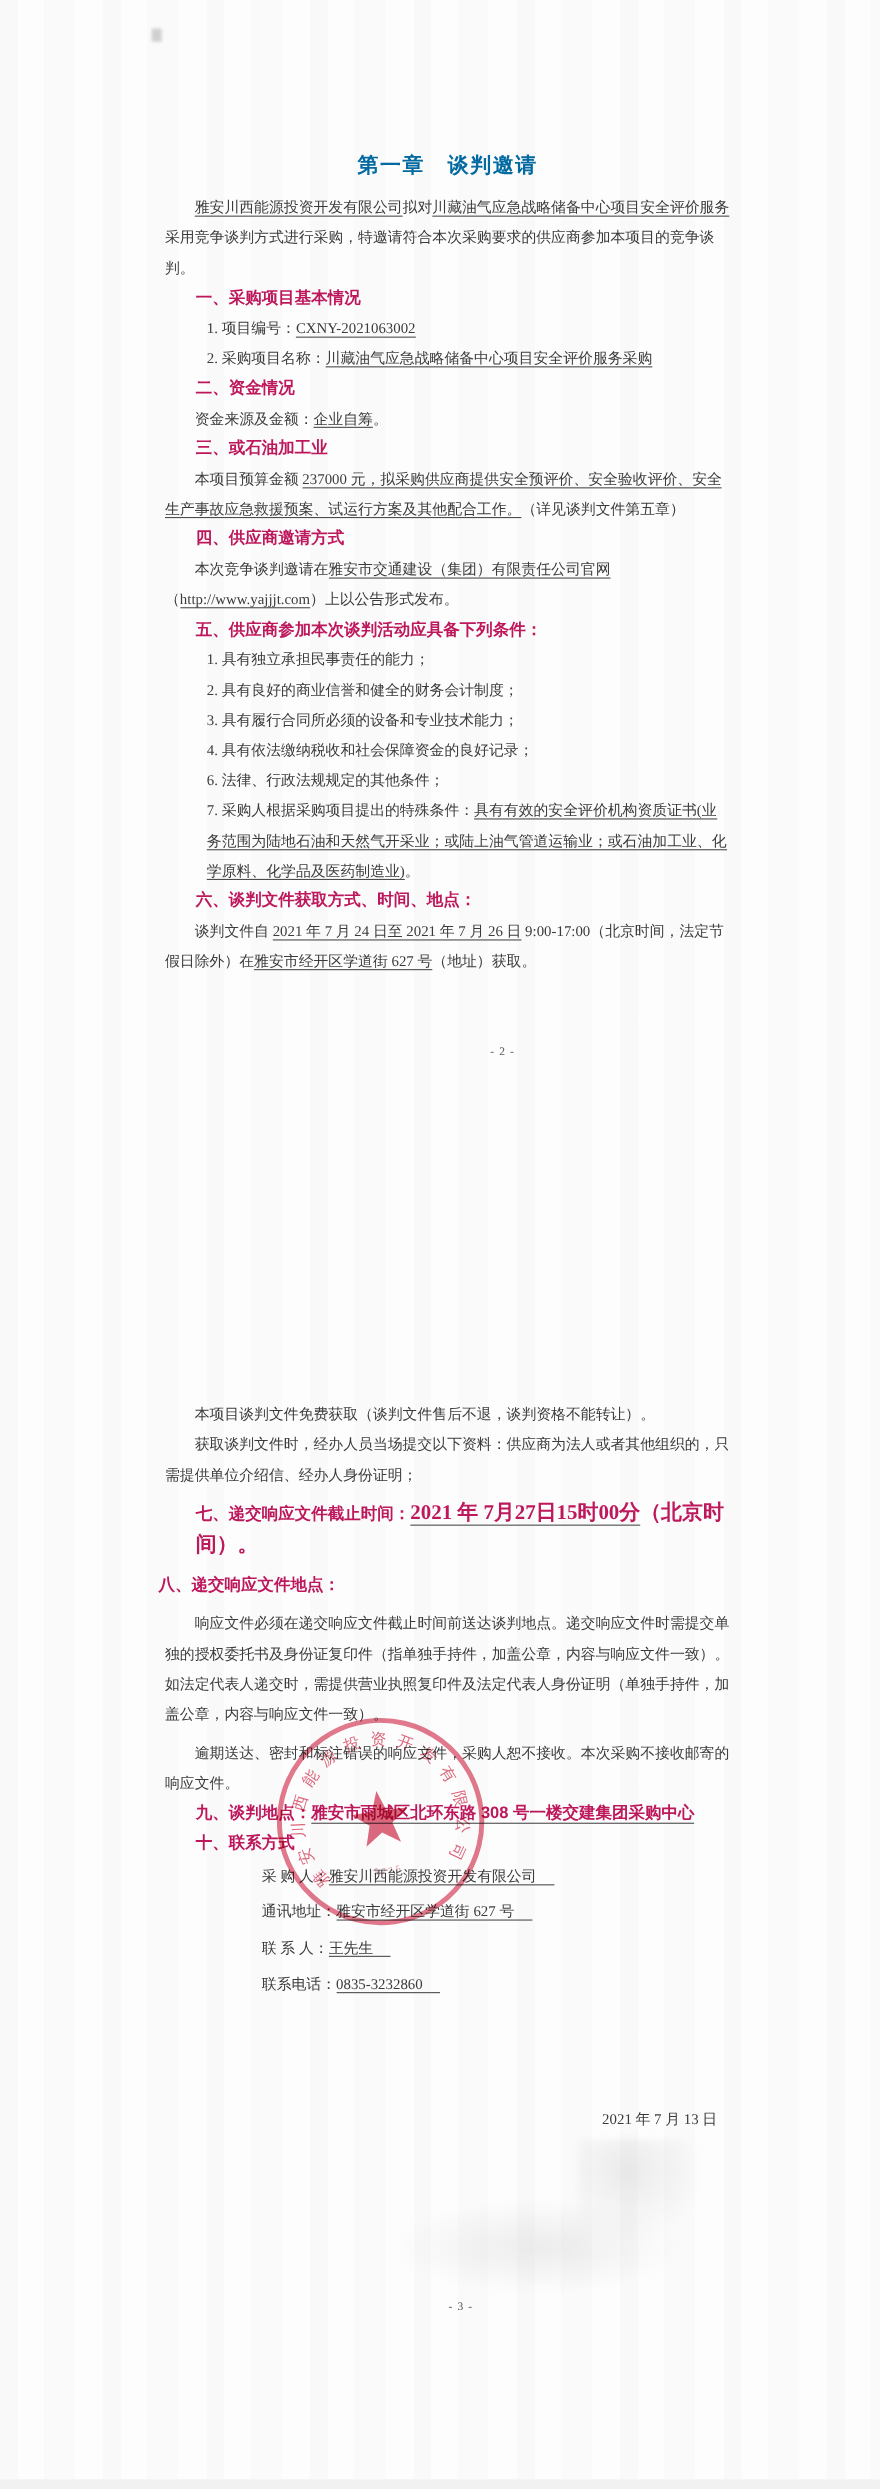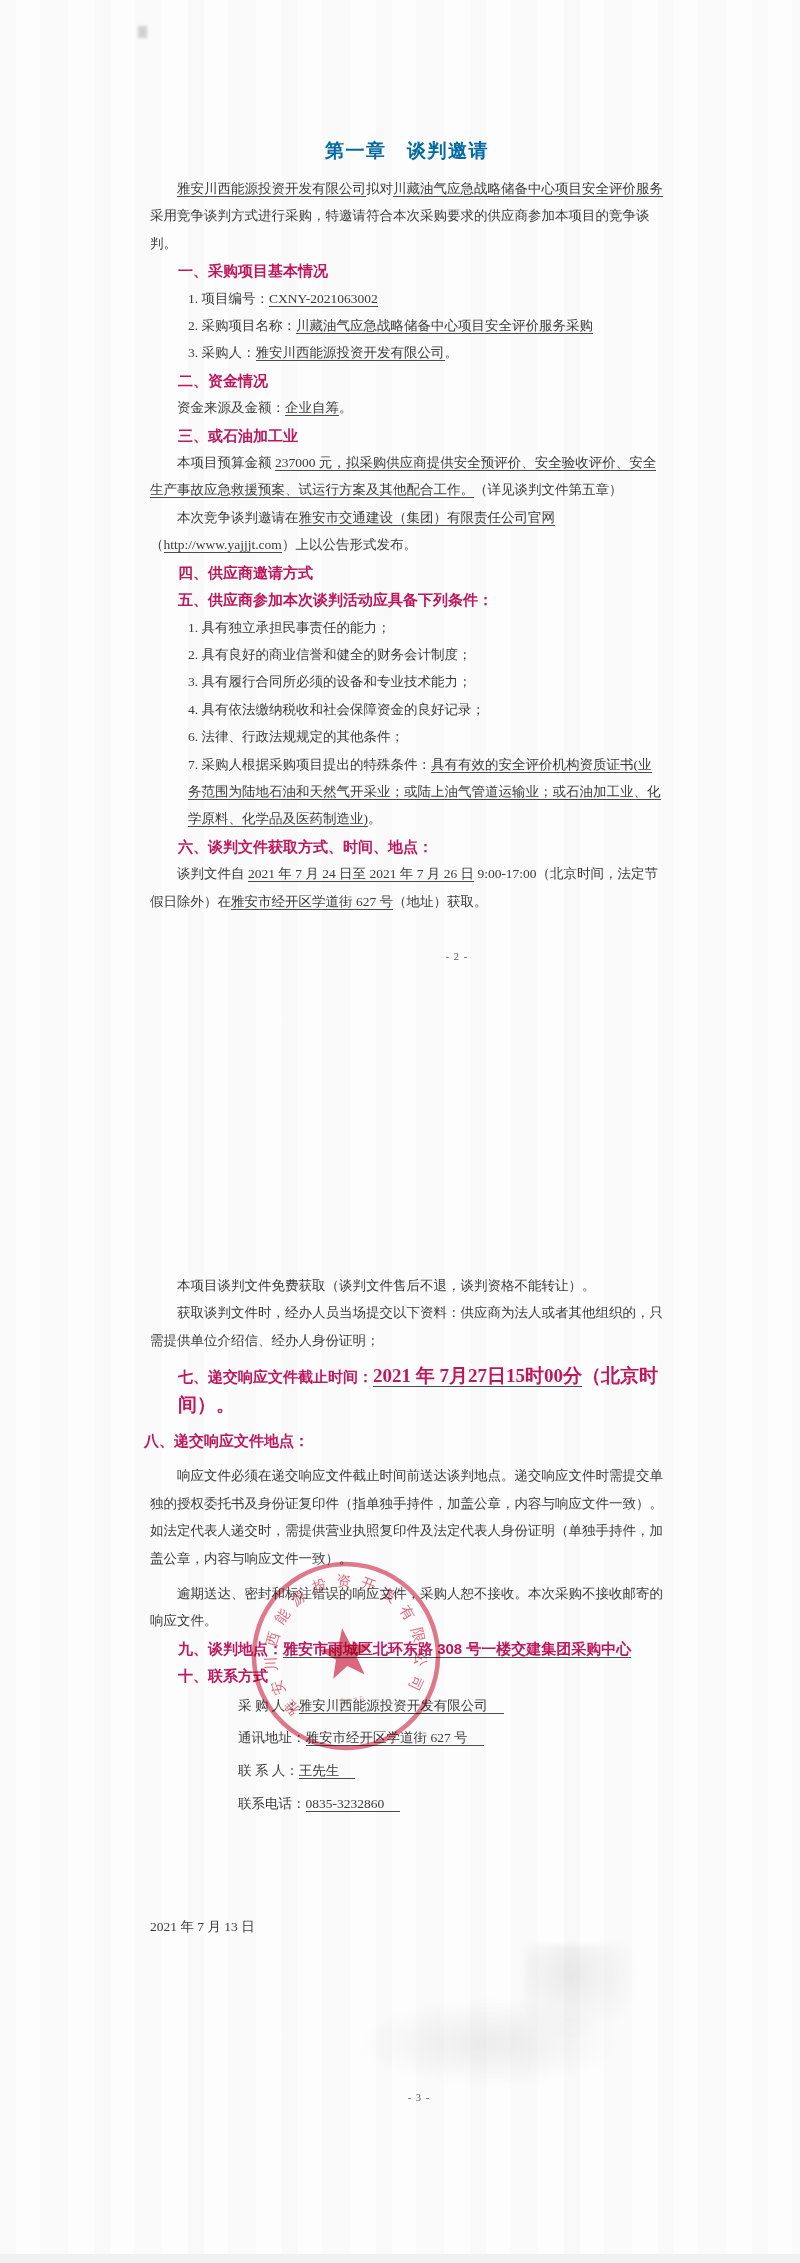--- a/index.html
+++ b/index.html
@@ -29,21 +29,21 @@
     font-family:"Liberation Sans","DejaVu Sans",sans-serif;
     font-weight:700;font-size:15px;color:#be185d;
     margin-left:28px;line-height:27.4px;
   }
   .h.flush{margin-left:-6px;}
   .h .n{font-weight:700;font-size:19px;font-family:"Liberation Serif","DejaVu Serif",serif;}
   .contact{margin-left:88px;line-height:32.8px;}
   .contact .u{padding-right:16px;}
   .u{border-bottom:1px solid #4c4c4c;}
   .sp{margin-top:8px;}
-  .date-line{text-align:left;margin-top:92px;padding-right:12px;font-size:13.5px;color:#3b3b3b;}
+  .date-line{text-align:right;margin-top:92px;padding-right:12px;font-size:13.5px;color:#3b3b3b;}
   .pageno{position:absolute;left:0;right:0;text-align:center;font-size:10.5px;color:#555;letter-spacing:1px;}
   #pn2{top:951px;transform:translateX(57px);}
   #pn3{top:2092px;transform:translateX(19px);}
   .seal{
     position:absolute;left:246px;top:1556px;width:200px;height:200px;
     transform:rotate(-8deg);mix-blend-mode:multiply;opacity:.85;
   }
   .smudge{position:absolute;filter:blur(3px);}
   #smudge1{left:525px;top:1945px;width:115px;height:95px;
     background:radial-gradient(ellipse at 40% 30%, rgba(168,168,174,.22), rgba(168,168,174,0) 70%);}
@@ -58,27 +58,26 @@
 
 <div id="speck"></div>
 
 <div class="page" id="page1">
   <div class="title">第一章　谈判邀请</div>
   <div>
       <div class="blk para"><span class="u ">雅安川西能源投资开发有限公司</span><span class="">拟对</span><span class="u ">川藏油气应急战略储备中心项目安全评价服务</span><span class="">采用竞争谈判方式进行采购，特邀请符合本次采购要求的供应商参加本项目的竞争谈判。</span></div>
       <div class="blk h"><span class="">一、采购项目基本情况</span></div>
       <div class="blk item"><span class="">1. 项目编号：</span><span class="u ">CXNY-2021063002</span></div>
       <div class="blk item"><span class="">2. 采购项目名称：</span><span class="u ">川藏油气应急战略储备中心项目安全评价服务采购</span></div>
-      <div class="blk item"><span class="">3. 采购人：</span><span class="u ">雅安川西能源投资开发有限公司</span><span class="">。</span></div>
       <div class="blk h"><span class="">二、资金情况</span></div>
       <div class="blk para"><span class="">资金来源及金额：</span><span class="u ">企业自筹</span><span class="">。</span></div>
       <div class="blk h"><span class="">三、或石油加工业</span></div>
       <div class="blk para"><span class="">本项目预算金额 </span><span class="u ">237000 元</span><span class="u ">，</span><span class="u ">拟采购供应商提供安全预评价、安全验收评价、安全生产事故应急救援预案、试运行方案及其他配合工作。</span><span class="">（详见谈判文件第五章）</span></div>
+      <div class="blk h"><span class="">四、供应商邀请方式</span></div>
       <div class="blk para"><span class="">本次竞争谈判邀请在</span><span class="u ">雅安市交通建设（集团）有限责任公司官网</span><span class="">（</span><span class="u ">http://www.yajjjt.com</span><span class="">）上以公告形式发布。</span></div>
-      <div class="blk h"><span class="">四、供应商邀请方式</span></div>
       <div class="blk h"><span class="">五、供应商参加本次谈判活动应具备下列条件：</span></div>
       <div class="blk item"><span class="">1. 具有独立承担民事责任的能力；</span></div>
       <div class="blk item"><span class="">2. 具有良好的商业信誉和健全的财务会计制度；</span></div>
       <div class="blk item"><span class="">3. 具有履行合同所必须的设备和专业技术能力；</span></div>
       <div class="blk item"><span class="">4. 具有依法缴纳税收和社会保障资金的良好记录；</span></div>
       <div class="blk item"><span class="">6. 法律、行政法规规定的其他条件；</span></div>
       <div class="blk item"><span class="">7. 采购人根据采购项目提出的特殊条件：</span><span class="u ">具有有效的安全评价机构资质证书(业务范围为陆地石油和天然气开采业；或陆上油气管道运输业；或石油加工业、化学原料、化学品及医药制造业)</span><span class="">。</span></div>
       <div class="blk h"><span class="">六、谈判文件获取方式、时间、地点：</span></div>
       <div class="blk para"><span class="">谈判文件自 </span><span class="u ">2021 年 7 月 24 日至 2021 年 7 月 26 日</span><span class=""> 9:00-17:00（北京时间，法定节假日除外）在</span><span class="u ">雅安市经开区学道街 627 号</span><span class="">（地址）获取。</span></div>
     </div>

